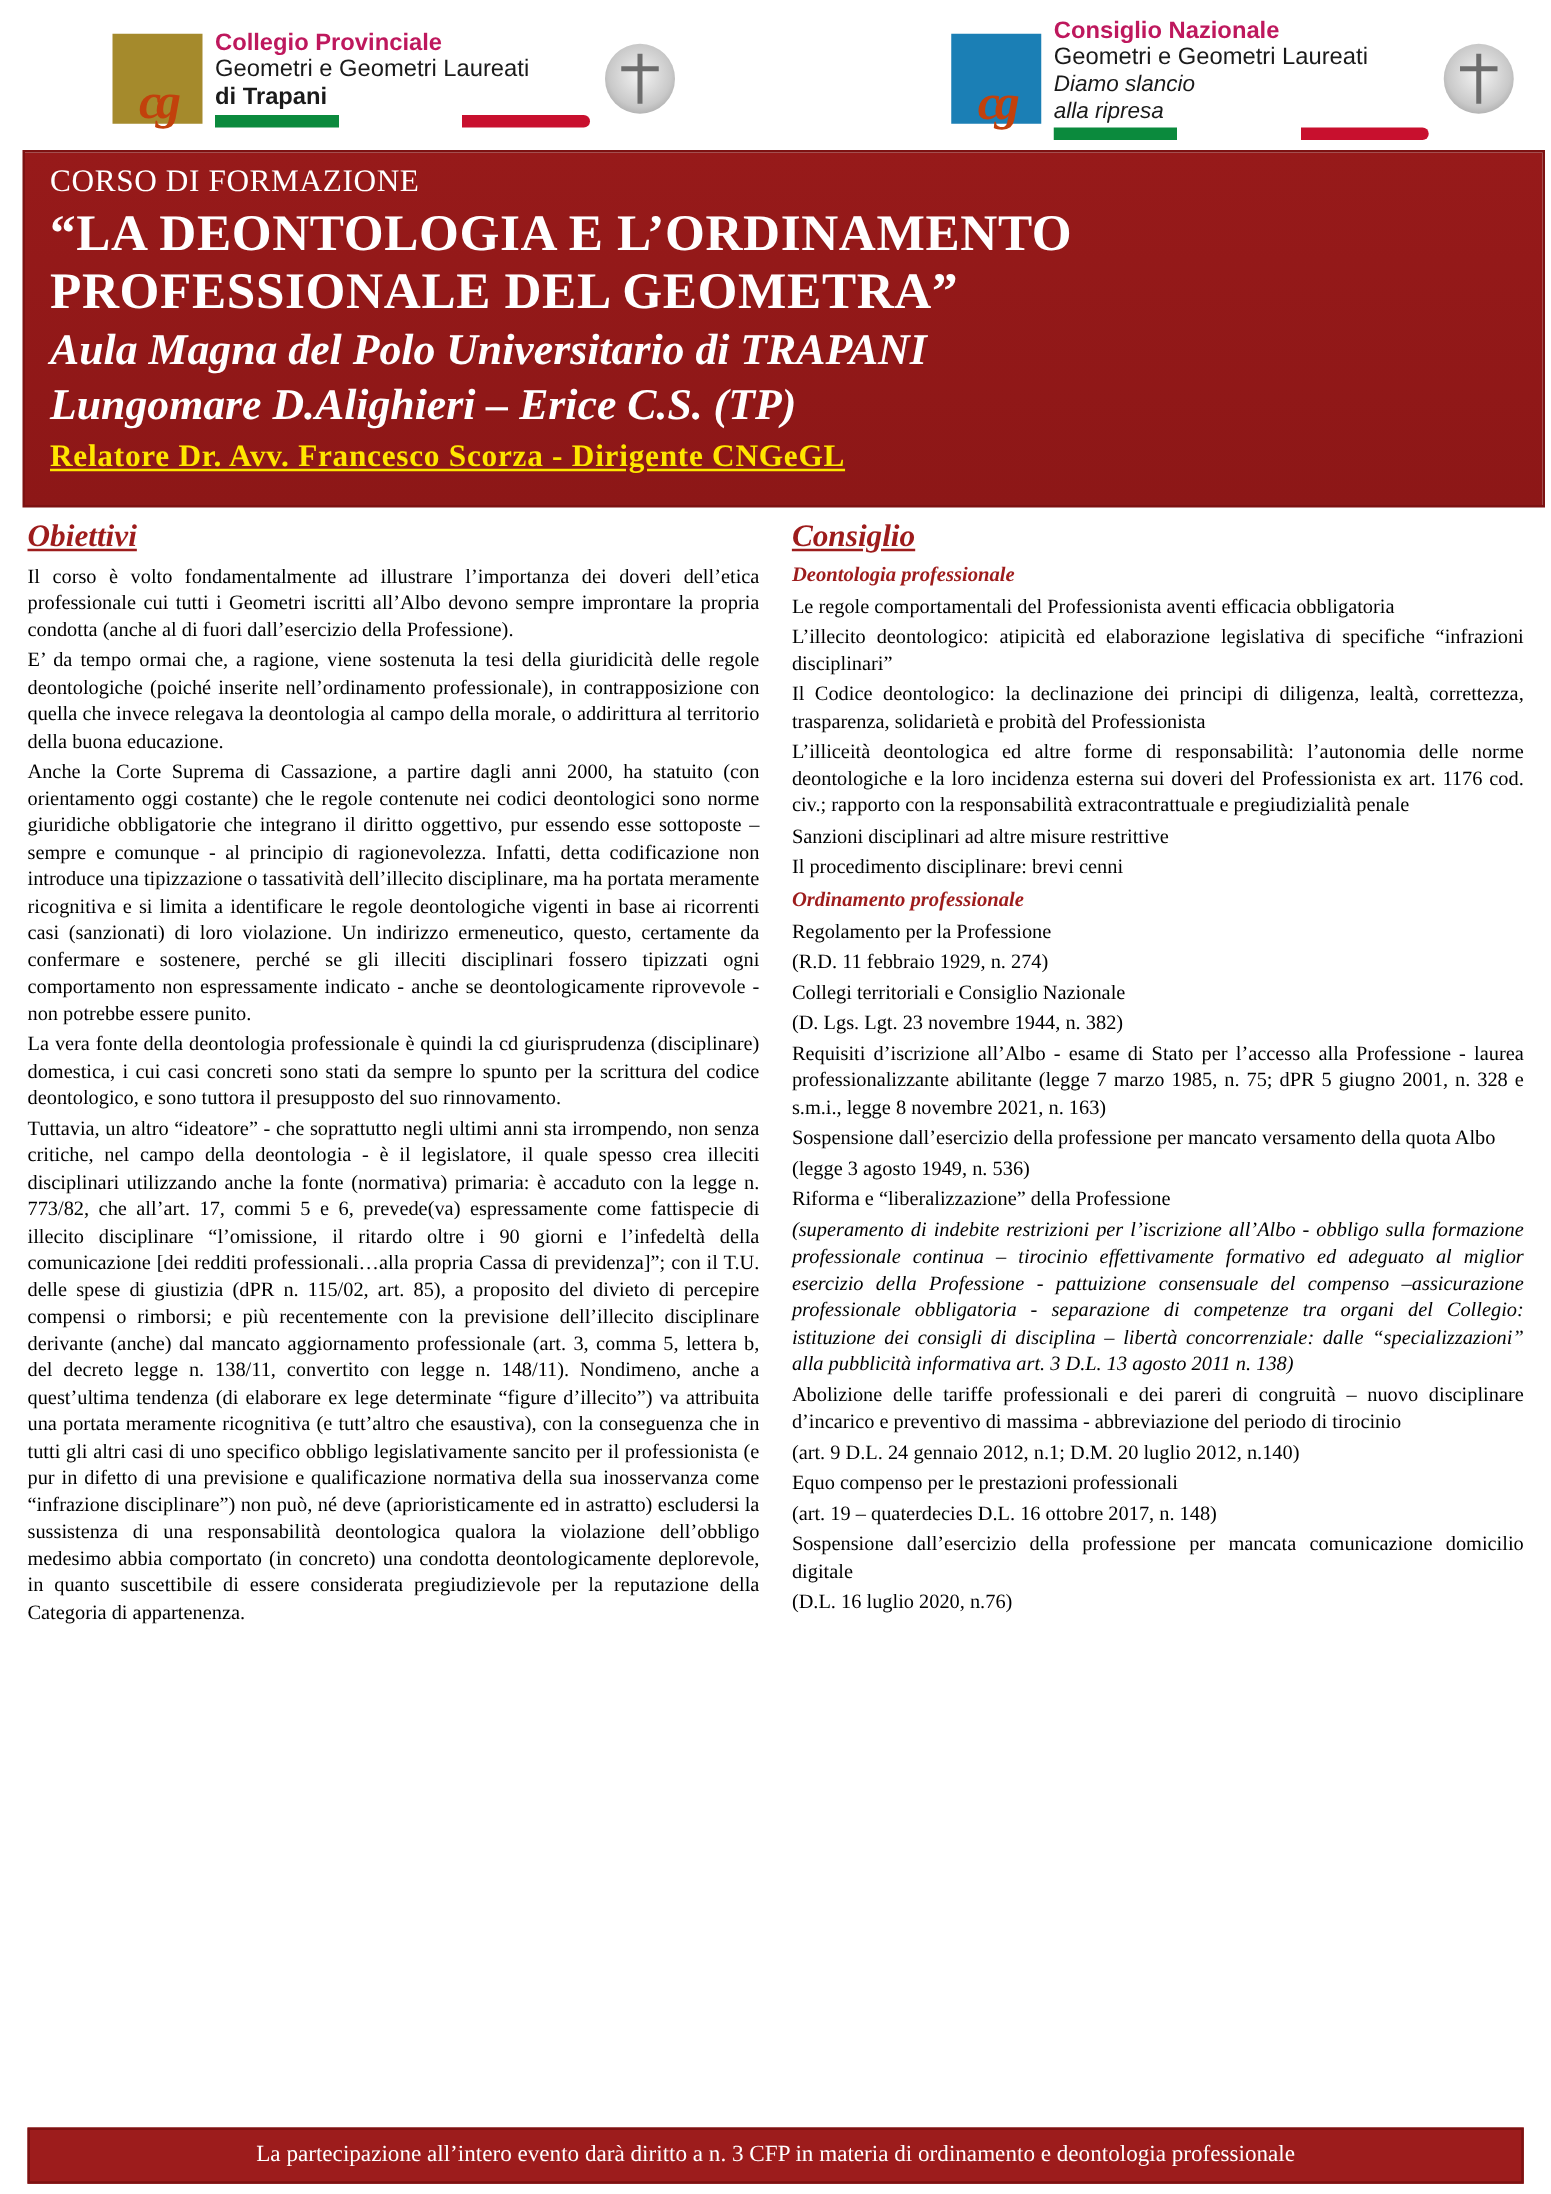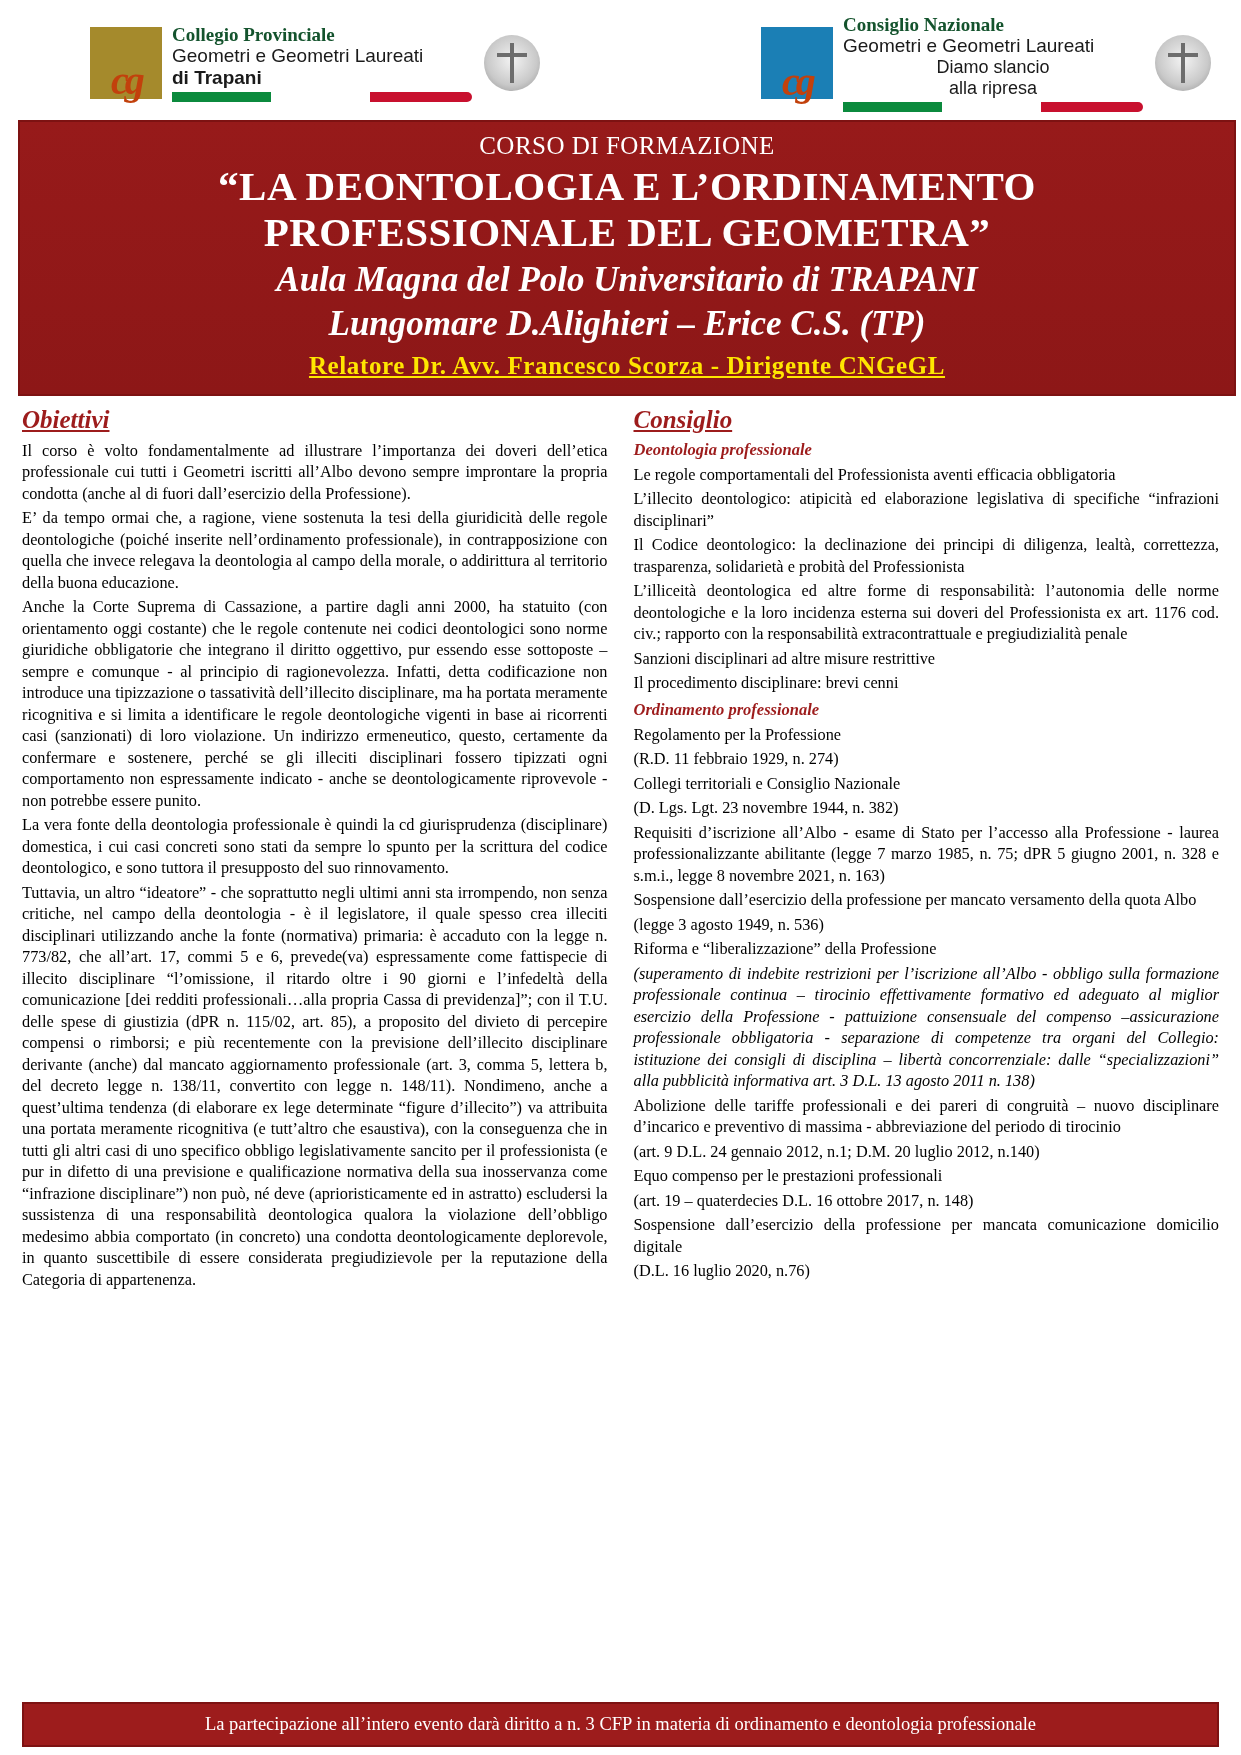--- a/index.html
+++ b/index.html
@@ -59,44 +59,45 @@
     align-items: center;
     justify-content: center;
     font-style: italic;
     margin-top: 36px;
   }
   .logo-text {
     margin-left: 10px;
     line-height: 1.12;
   }
   .logo-text .l1 {
-    font-family: Liberation Serif, serif;
+    font-family: Liberation Sans, sans-serif;
     font-weight: bold;
     font-size: 19px;
-    color: #14532d;
+    color: #be185d;
   }
   .logo-text .l2 {
     font-family: "Liberation Sans", sans-serif;
     font-weight: normal;
     font-size: 19px;
     color: #1a1a1a;
   }
   .logo-text .l3 {
     font-family: "Liberation Sans", sans-serif;
     font-weight: bold;
     font-size: 19px;
     color: #1a1a1a;
   }
   .slancio {
     font-family: "Liberation Sans", sans-serif;
     font-size: 18px;
     color: #1a1a1a;
-    text-align: center;
+    text-align: left;
     line-height: 1.05;
     margin-top: 2px;
+    font-style: italic;
   }
 
   .tricolor-bar {
     height: 10px;
     width: 300px;
     background: linear-gradient(to right, #0b8a3d 0%, #0b8a3d 33%, #ffffff 33%, #ffffff 66%, #c8102e 66%, #c8102e 100%);
     margin-top: 4px;
     border-radius: 0 6px 6px 0;
   }
   .emblem {
@@ -123,22 +124,22 @@
     width: 30px; height: 4px;
     background: #6d6d6d;
   }
 
   
   .banner {
     margin: 2px 5px 0 18px;
     background: #9d1c1c;
     background: linear-gradient(to bottom, #971a1a, #8d1717);
     color: #ffffff;
-    text-align: center;
-    padding: 10px 20px 14px 20px;
+    text-align: left;
+    padding: 10px 20px 24px 20px;
     box-sizing: border-box;
     border: 2px solid #7d1212;
   }
   .banner .kicker {
     font-size: 25px;
     letter-spacing: 0.5px;
     margin-bottom: 4px;
   }
   .banner .title {
     font-family: "Liberation Serif", serif;

